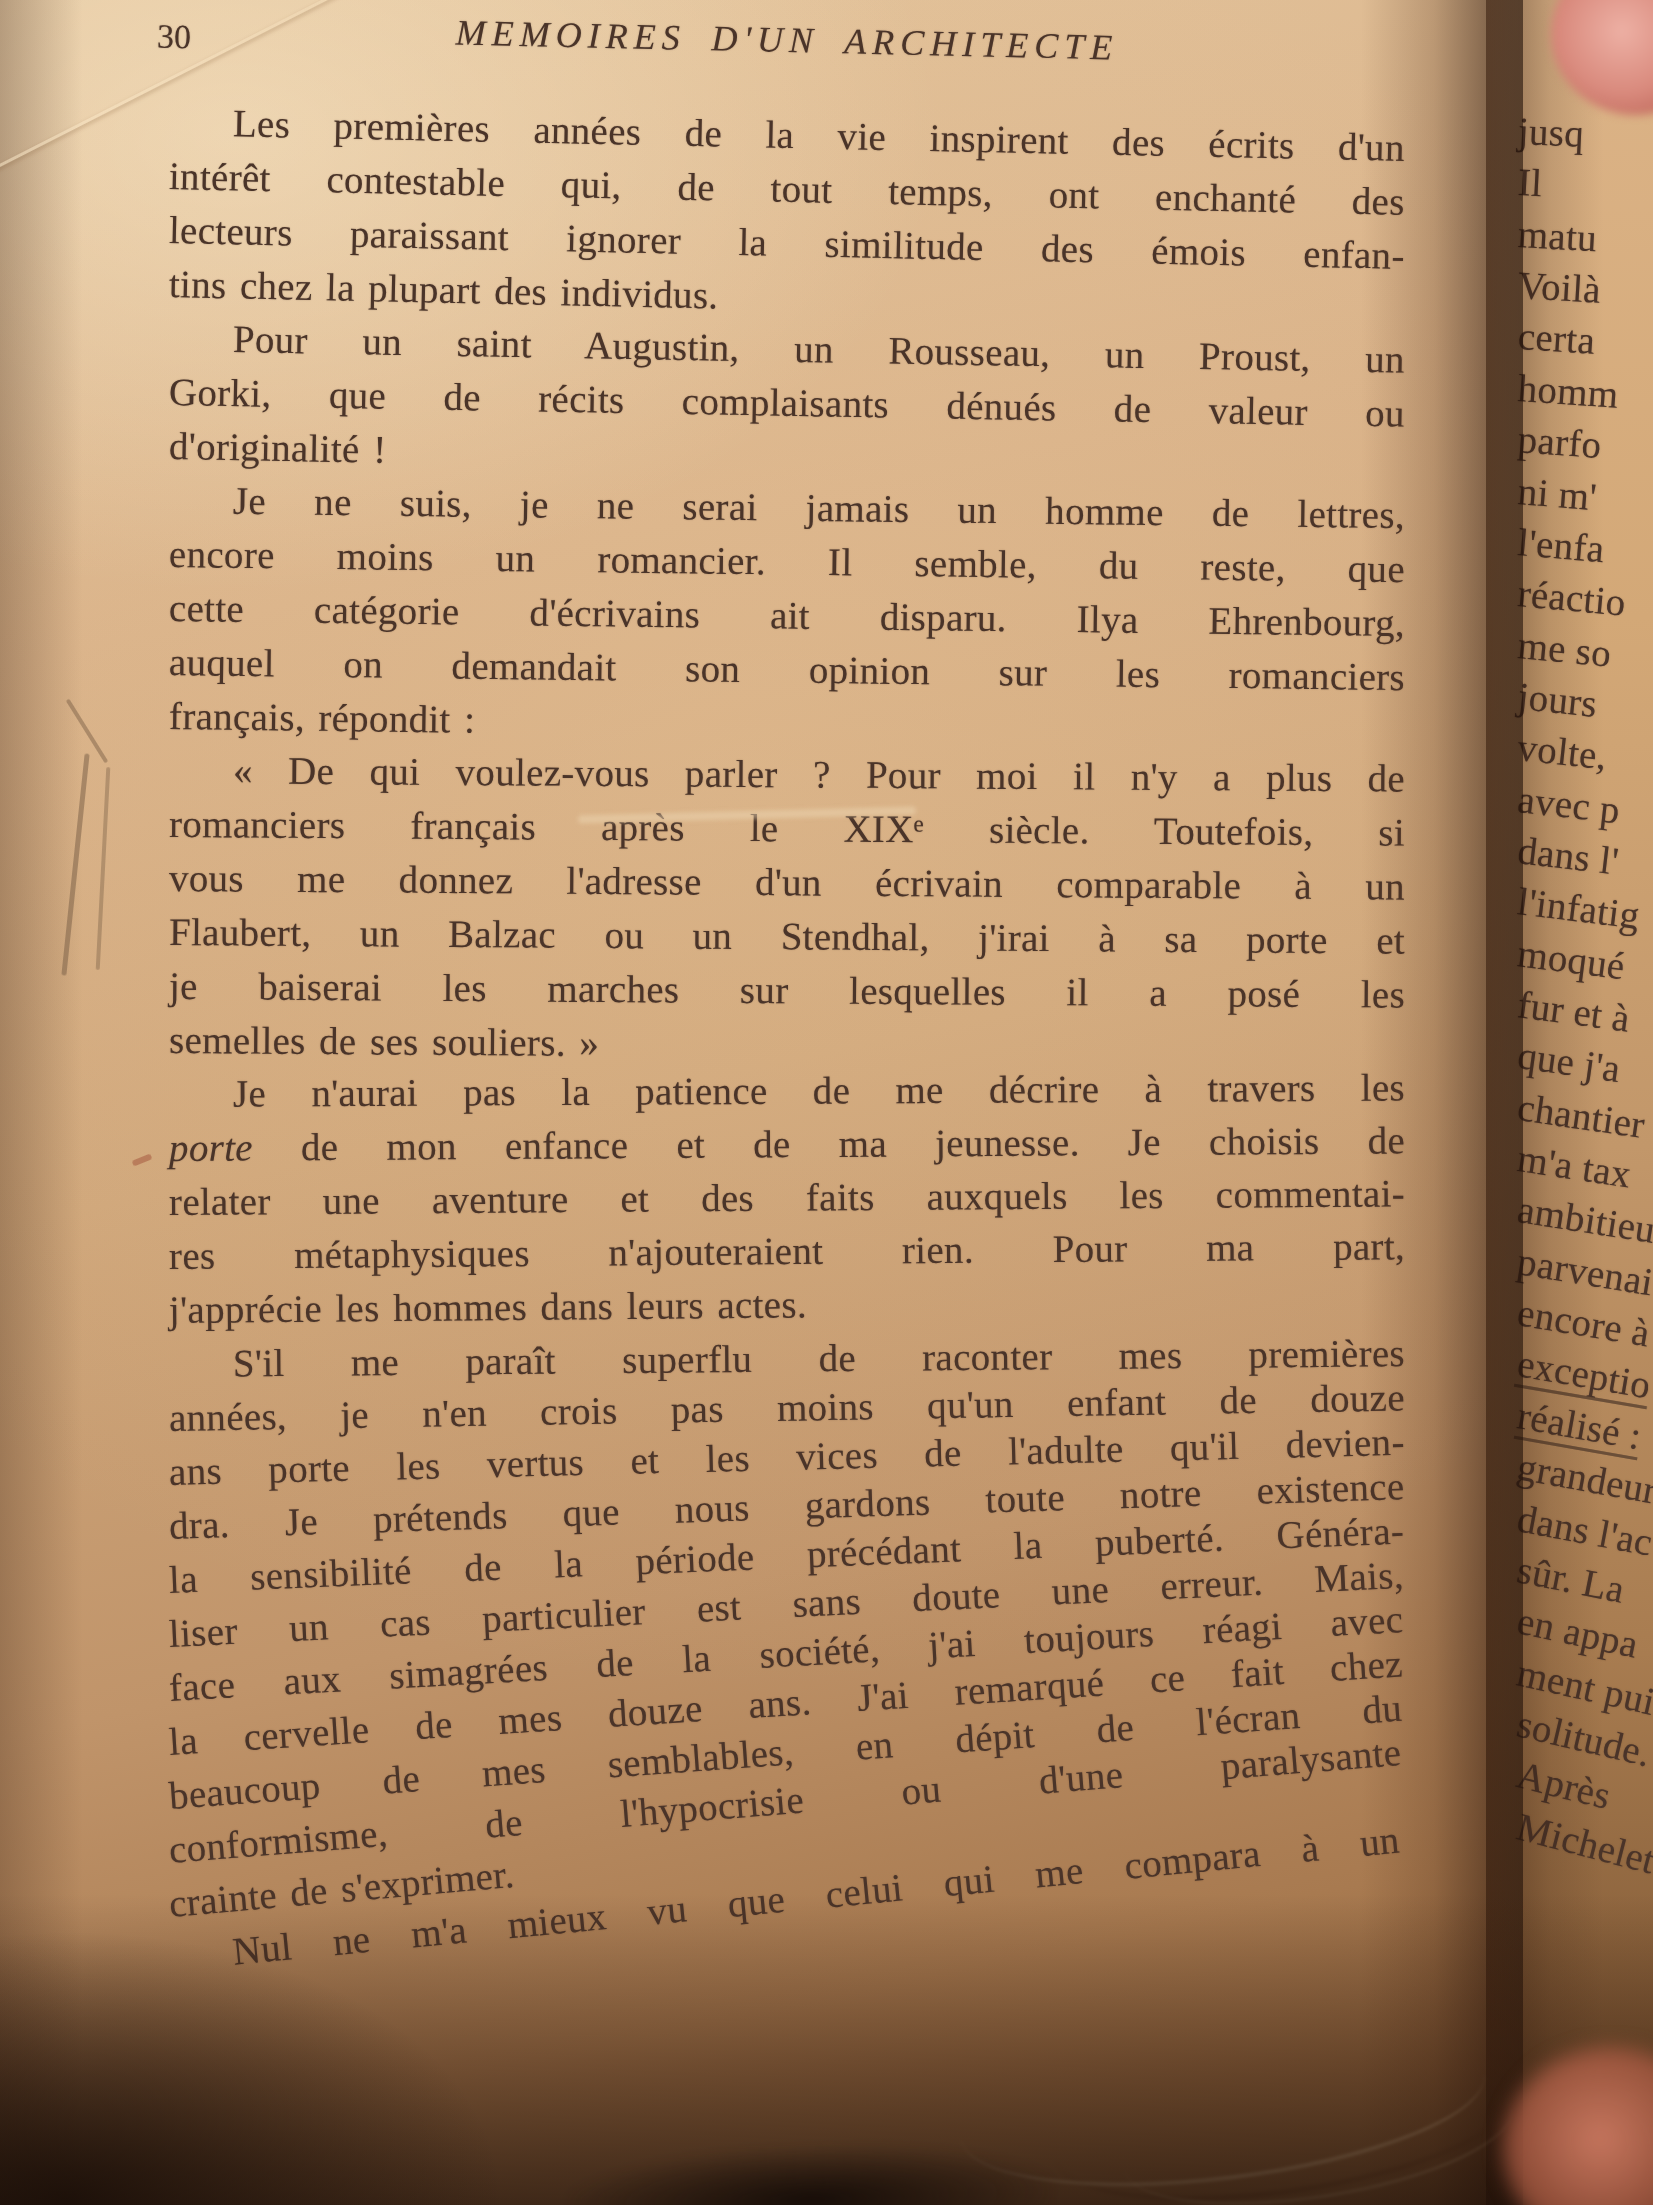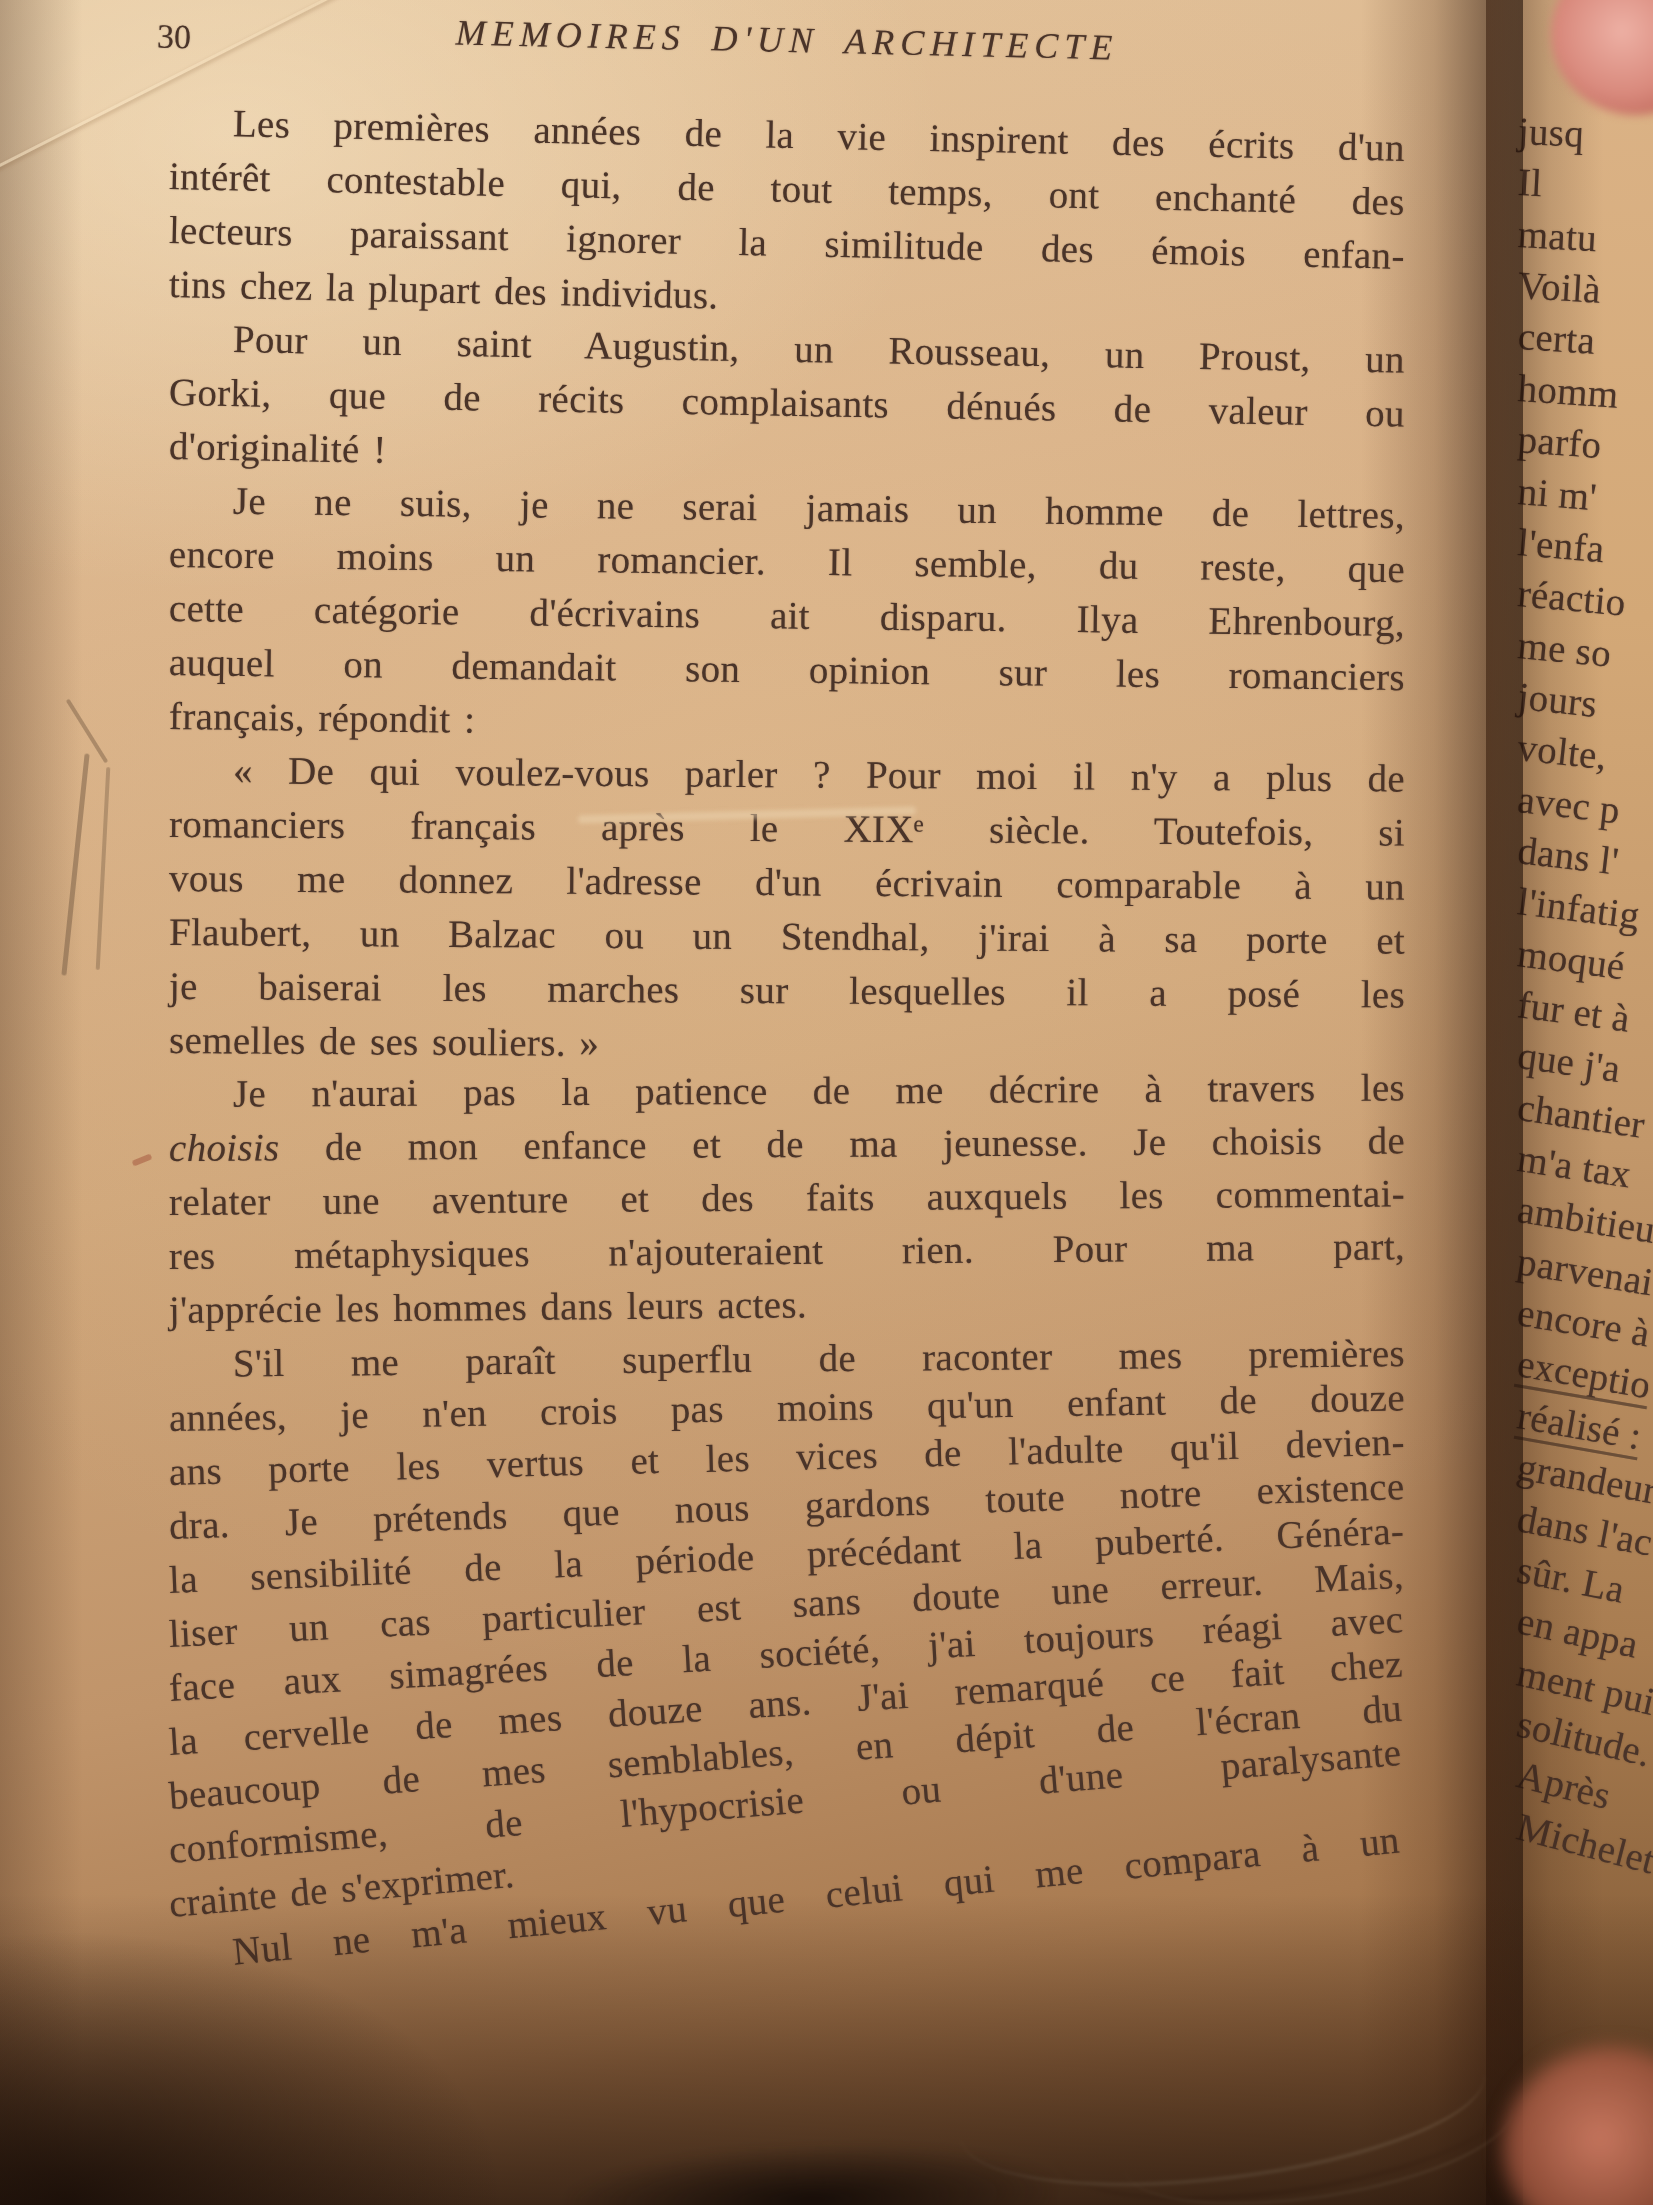--- a/index.html
+++ b/index.html
@@ -159,21 +159,21 @@
         <div class="paragraph">
           <div class="line first" style="transform: rotate(0.4deg);">« De qui voulez-vous parler ? Pour moi il n'y a plus de</div>
           <div class="line" style="transform: rotate(0.4deg);">romanciers français après le XIXᵉ siècle. Toutefois, si</div>
           <div class="line" style="transform: rotate(0.4deg);">vous me donnez l'adresse d'un écrivain comparable à un</div>
           <div class="line" style="transform: rotate(0.4deg);">Flaubert, un Balzac ou un Stendhal, j'irai à sa porte et</div>
           <div class="line" style="transform: rotate(0.4deg);">je baiserai les marches sur lesquelles il a posé les</div>
           <div class="line short" style="transform: rotate(0.4deg);">semelles de ses souliers. »</div>
         </div>
         <div class="paragraph">
           <div class="line first" style="transform: rotate(-0.3deg);">Je n'aurai pas la patience de me décrire à travers les</div>
-          <div class="line" style="transform: rotate(-0.35deg);"><em>choisis</em> de mon enfance et de ma jeunesse. Je choisis de</div>
+          <div class="line" style="transform: rotate(-0.35deg);"><em>porte</em> de mon enfance et de ma jeunesse. Je choisis de</div>
           <div class="line" style="transform: rotate(-0.4deg);">relater une aventure et des faits auxquels les commentai-</div>
           <div class="line" style="transform: rotate(-0.45deg);">res métaphysiques n'ajouteraient rien. Pour ma part,</div>
           <div class="line short" style="transform: rotate(-0.5deg);">j'apprécie les hommes dans leurs actes.</div>
         </div>
         <div class="paragraph">
           <div class="line first" style="transform: rotate(-0.5deg);">S'il me paraît superflu de raconter mes premières</div>
           <div class="line" style="transform: rotate(-0.95deg);">années, je n'en crois pas moins qu'un enfant de douze</div>
           <div class="line" style="transform: rotate(-1.4deg);">ans porte les vertus et les vices de l'adulte qu'il devien-</div>
           <div class="line" style="transform: rotate(-1.85deg);">dra. Je prétends que nous gardons toute notre existence</div>
           <div class="line" style="transform: rotate(-2.3deg);">la sensibilité de la période précédant la puberté. Généra-</div>

